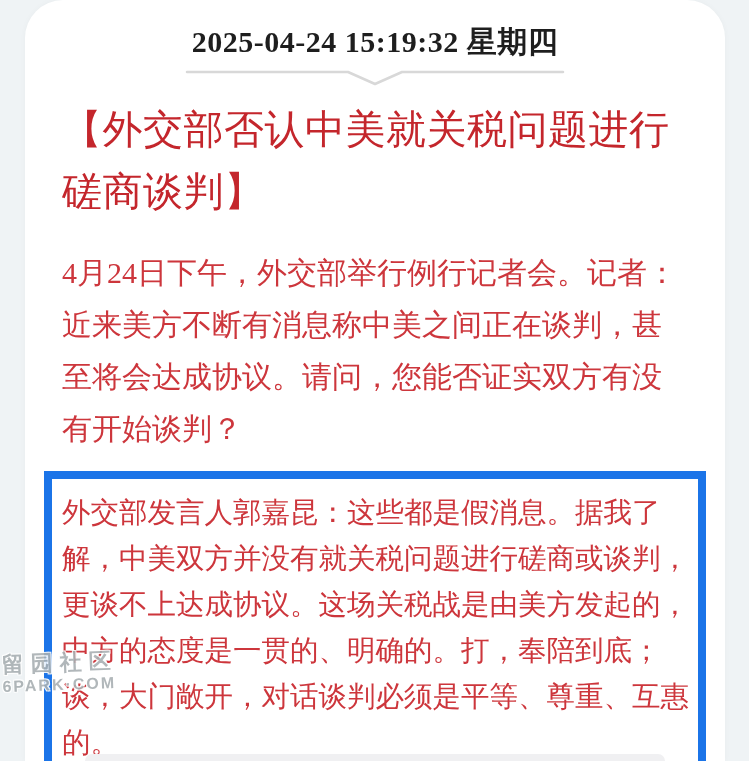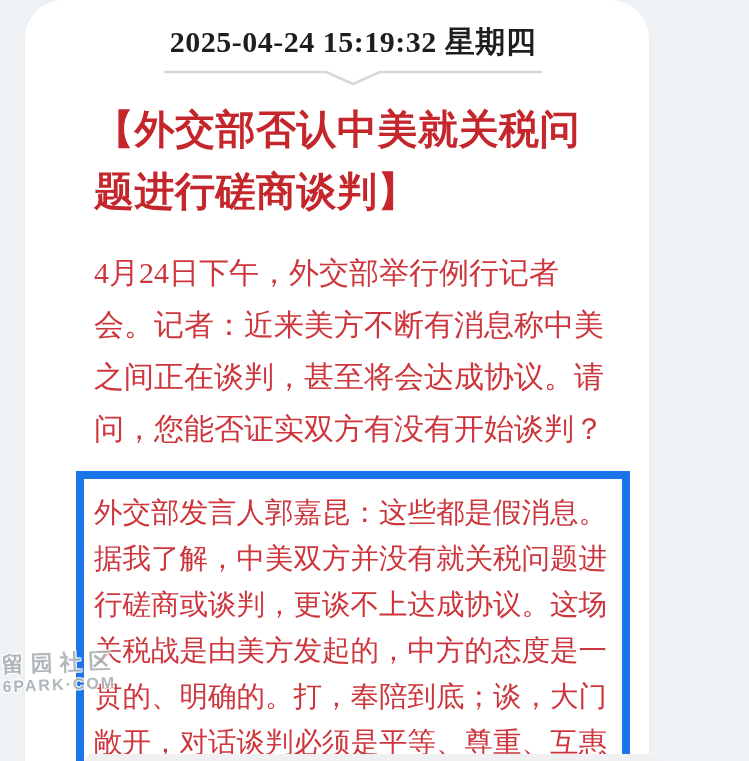--- a/index.html
+++ b/index.html
@@ -11,40 +11,39 @@
     --card-bg:#ffffff;
   }
   *{box-sizing:border-box;}
   html,body{margin:0;padding:0;}
   body{
     width:749px;height:761px;overflow:hidden;position:relative;
     background:var(--page-bg);
     font-family:"Liberation Sans","DejaVu Sans",sans-serif;
   }
   .card{
-    position:absolute;left:25px;top:0;width:624px;height:761px;
+    position:absolute;left:25px;top:0;width:700px;height:761px;
     background:var(--card-bg);
     border-radius:38px 38px 0 0;
     box-shadow:0 0 6px rgba(0,0,0,0.03);
-    padding-left:32px;
   }
   .date-header{
     margin-top:22px;
     text-align:center;
     font-family:"Liberation Serif","DejaVu Serif",serif;
     font-weight:700;
     font-size:30px;
     color:#1e1e1e;
     letter-spacing:0.5px;
   }
   .divider{display:block;margin:6px auto 0;}
   .post-title{
     margin:12px 36px 0 37px;
     font-family:"Liberation Serif","DejaVu Serif",serif;
-    font-weight:700;
+    font-weight:400;
     font-size:40px;
     line-height:62px;
     color:var(--title-red);
     letter-spacing:0.5px;
   }
   .post-intro{
     margin:24px 34px 0 37px;
     font-size:30px;
     line-height:52px;
     color:var(--body-red);

